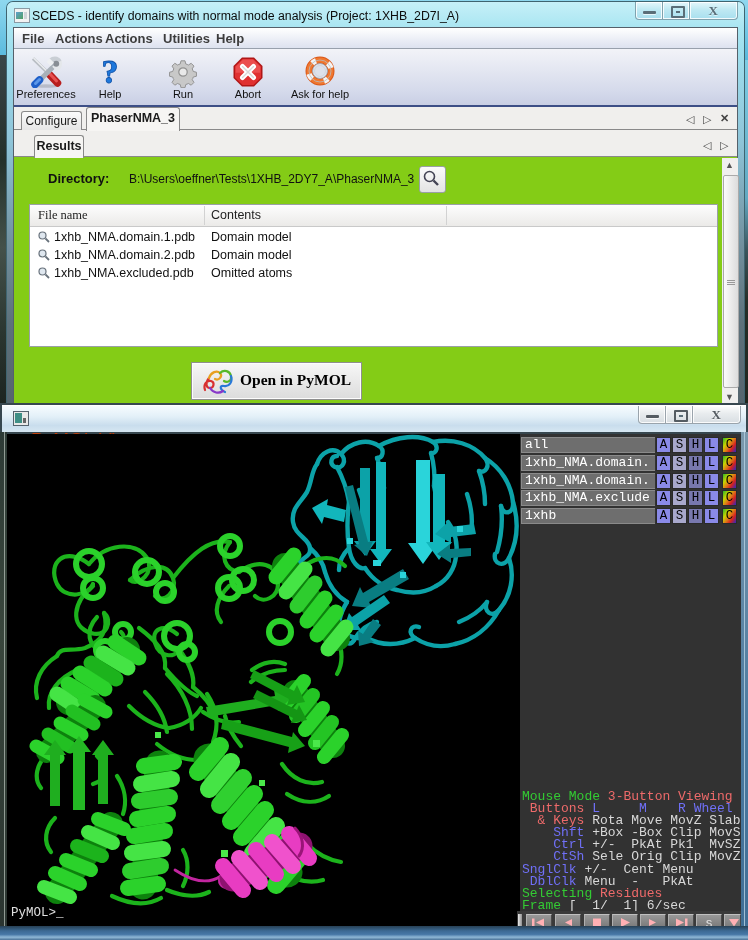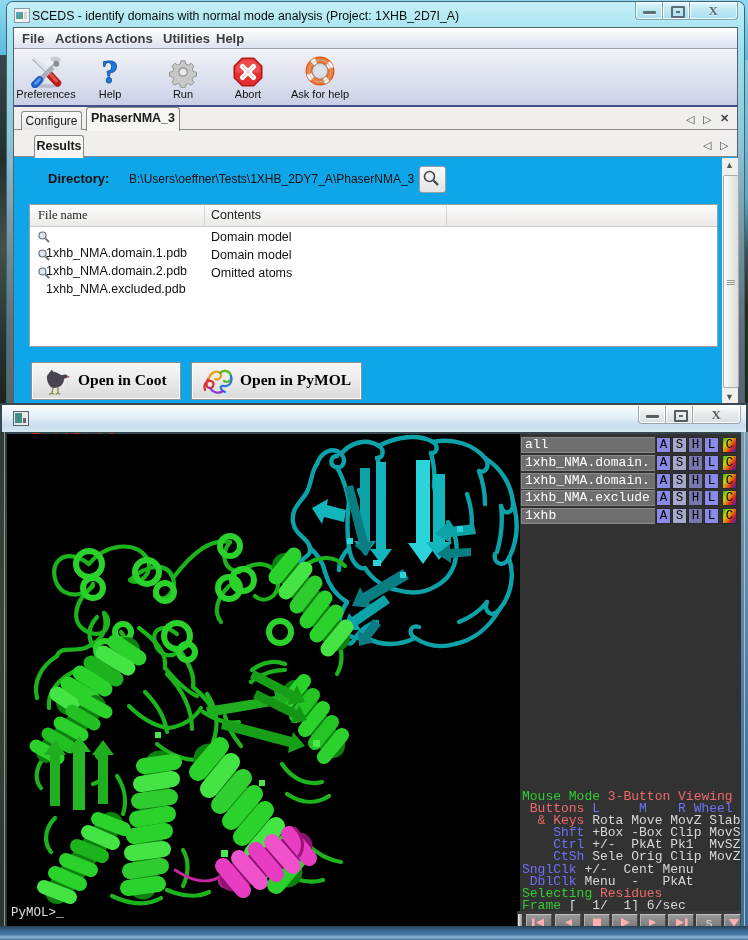--- a/index.html
+++ b/index.html
@@ -39,31 +39,31 @@
 #tabrow1{left:0;top:79px;width:723px;height:23px;background:#f0efed;}
 #tabrow1 .base{position:absolute;left:0;bottom:0;width:723px;height:1px;background:#898989;}
 .tab{position:absolute;border:1px solid #898989;border-bottom:none;border-radius:3px 3px 0 0;font-size:12px;color:#1a1a1a;text-align:center;}
 #tabConfigure{left:7px;top:4px;width:59px;height:18px;background:linear-gradient(180deg,#fbfbfb,#e6e6e6);line-height:18px;}
 #tabPhaser{left:72px;top:0px;width:92px;height:23px;background:#f6f5f3;font-weight:bold;font-size:12.5px;line-height:21px;z-index:2;}
 #tabrow2{left:0;top:102px;width:723px;height:27px;background:#f0efed;}
 #tabrow2 .base{position:absolute;left:0;bottom:0;width:723px;height:1px;background:#898989;}
 #tabResults{left:20px;top:5px;width:48px;height:22px;background:#f6f5f3;font-weight:bold;font-size:12.5px;line-height:21px;z-index:2;}
 .arr{position:absolute;font-size:11px;color:#444;}
 
-#contarea{left:0;top:129px;width:723px;height:247px;background:#0ea5e9;}
+#contarea{left:0;top:129px;width:723px;height:247px;background:#84cc16;}
 #dirlbl{left:34px;top:14px;font-size:13px;font-weight:bold;color:#111;}
 #dirpath{left:115px;top:15px;font-size:12px;color:#111;}
 #dirbtn{left:405px;top:9px;width:25px;height:25px;border:1px solid #9aa0a6;border-radius:3px;background:linear-gradient(180deg,#fbfbfb,#e3e3e3);}
 #ftable{left:15px;top:47px;width:687px;height:141px;background:#fff;border:1px solid #9aa0a6;}
 #fhead{position:absolute;left:0;top:0;width:687px;height:21px;background:linear-gradient(180deg,#fdfdfd,#ebeae8);border-bottom:1px solid #c9c9c9;}
 #fhead .h1{position:absolute;left:8px;top:3px;font-size:12.5px;color:#222;font-family:Liberation Serif, serif;}
 #fhead .h2{position:absolute;left:181px;top:3px;font-size:12.5px;color:#222;}
 #fhead .s{position:absolute;top:1px;width:1px;height:19px;background:#d2d2d2;}
 .frow{position:absolute;left:0;width:687px;height:18px;font-size:12.5px;color:#111;}
-.frow .fn{position:absolute;left:16px;top:2px;margin-top:16px;}
+.frow .fn{position:absolute;left:24px;top:2px;}
 .frow .ct{position:absolute;left:181px;top:2px;}
 .frow svg{position:absolute;left:7px;top:2px;}
 
 .bigbtn{position:absolute;top:205px;height:36px;border:1px solid #8f8f8f;background:linear-gradient(180deg,#f7f7f7,#dcdcdc);box-shadow:inset 0 0 0 1px #fdfdfd;}
 #btncoot{left:17px;width:148px;}
 #btnpymol{left:177px;width:169px;}
 .bigbtn .tx{position:absolute;top:8px;font-size:15.5px;font-weight:bold;color:#000;font-family:"Liberation Serif",serif;}
 
 #w1sb{left:708px;top:130px;width:16px;height:246px;background:#f0efee;}
 #w1sb .thumb{position:absolute;left:1px;top:17px;width:14px;height:211px;background:linear-gradient(90deg,#fbfbfb,#dcdcdc);border:1px solid #aaa;border-radius:2px;}
@@ -253,33 +253,20 @@
           </div>
         <div class="frow" style="top:59px;">
             <svg width="14" height="14" viewBox="0 0 14 14">
               <circle cx="5.5" cy="5.5" r="3.5" fill="#dfe7ef" stroke="#68727c" stroke-width="1.2"></circle>
               <line x1="8.5" y1="8.5" x2="12" y2="12" stroke="#68727c" stroke-width="1.8"></line>
             </svg>
             <span class="fn">1xhb_NMA.excluded.pdb</span>
             <span class="ct">Omitted atoms</span>
           </div>
       </div>
-      <div class="bigbtn" id="btncoot">
-          <svg width="36" height="28" viewBox="0 0 36 28" style="position:absolute;left:8px;top:4px;">
-        <path d="M7,12 C6,7 11,4 15,5 C19,6 20,8 22,8 C24,7.5 26,7 27,8.5 L28,10 C27,11 25,11.5 24,12 C24,17 20,21 14,21 C10,21 7.5,16 7,12 Z" fill="#4a4450"></path>
-        <path d="M9,6 L12,2.5 L13.5,6 Z" fill="#4a4450"></path>
-        <path d="M27,8.5 L30,9.5 L28,11 Z" fill="#b05a50"></path>
-        <path d="M27,11 C29,13 27,16 28,18 C27.5,20 26,22 26.5,24" stroke="#e8e0da" stroke-width="1.6" fill="none"></path>
-        <g stroke="#8a8a50" stroke-width="1.3" fill="none">
-              <path d="M13,21 L12,26 L9,27.5 M12,26 L14,27.5"></path>
-              <path d="M18,20.5 L18,26 L15.5,27.5 M18,26 L20,27.5"></path>
-            </g>
-      </svg>
-          <span class="tx" style="left:46px;">Open in Coot</span>
-        </div>
       <div class="bigbtn" id="btnpymol">
           <svg width="34" height="30" viewBox="0 0 34 30" style="position:absolute;left:9px;top:3px;">
         <g fill="none" stroke-linecap="round">
         <path d="M4,24 C2,18 6,14 10,15 C14,16 13,22 9,22 C5,22 4,17 8,12" stroke="#d83030" stroke-width="2.2"></path>
         <path d="M8,12 C10,6 16,4 19,7 C22,10 18,15 14,13" stroke="#e8a020" stroke-width="2.2"></path>
         <path d="M19,7 C23,3 29,5 30,10 C31,15 26,17 23,15" stroke="#58b828" stroke-width="2.2"></path>
         <path d="M30,10 C32,16 28,21 23,20 C18,19 19,24 24,26" stroke="#2878d8" stroke-width="2.2"></path>
         <path d="M9,22 C12,27 18,28 22,25" stroke="#8838c8" stroke-width="2.2"></path>
         </g>
       </svg>

